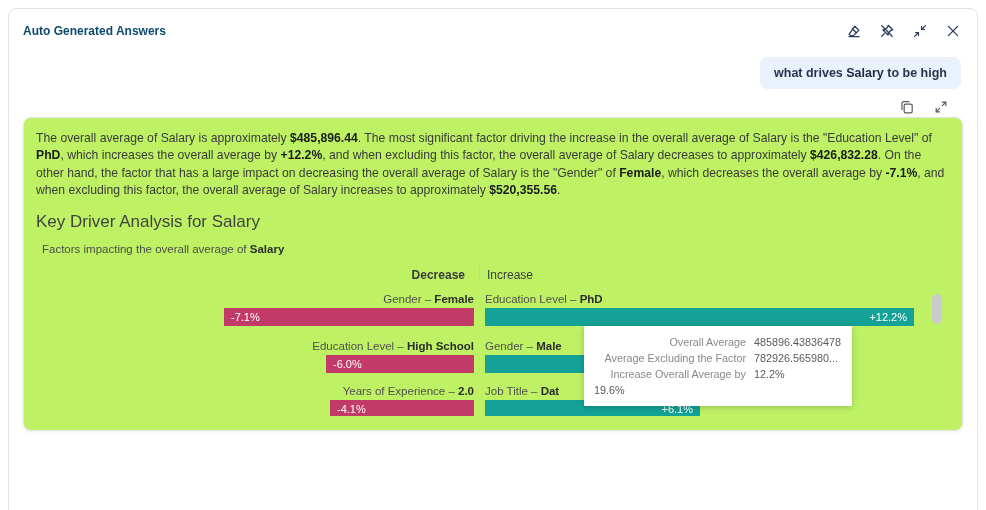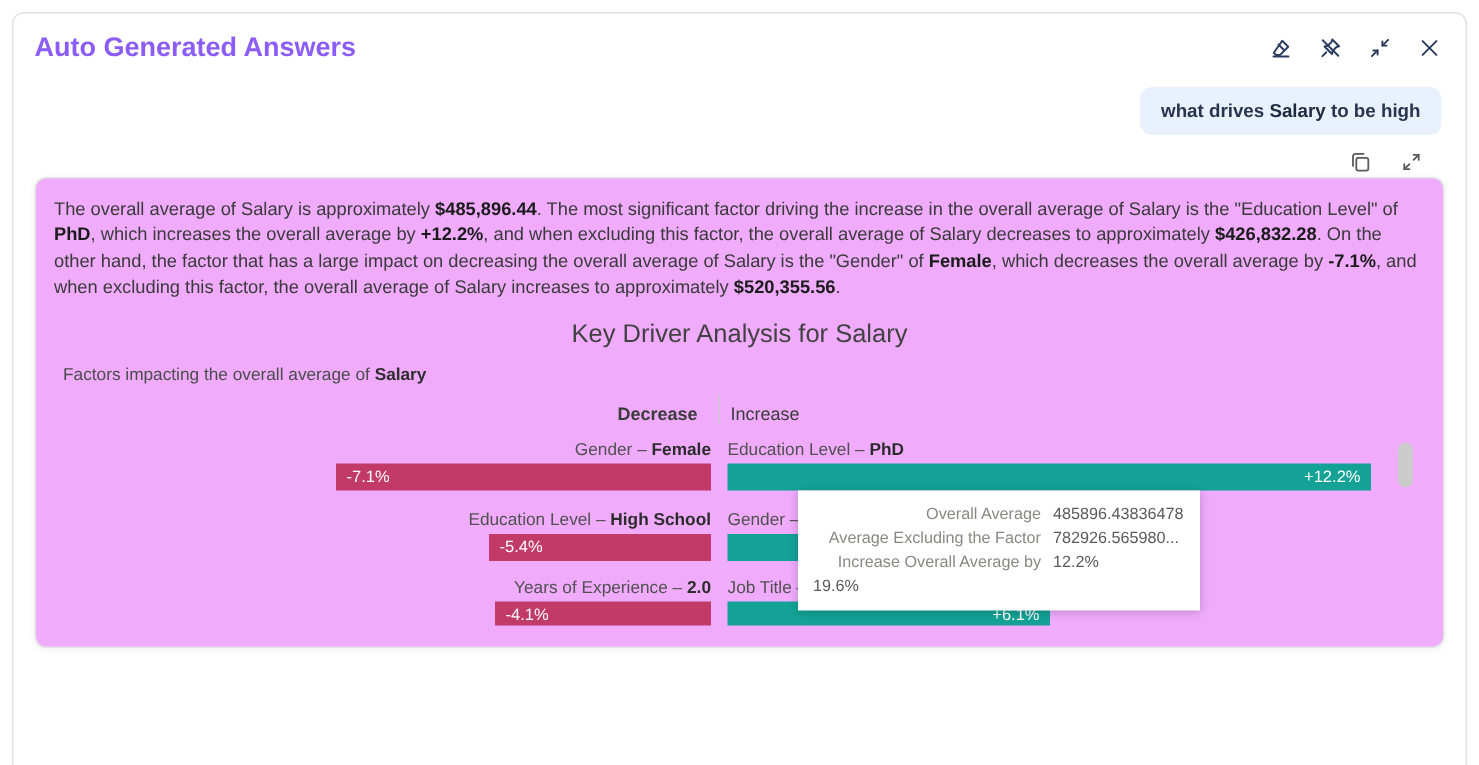--- a/index.html
+++ b/index.html
@@ -1,56 +1,56 @@
 <!DOCTYPE html>
 <html><head>
 <meta charset="utf-8">
 <style>
   * { box-sizing: border-box; margin: 0; padding: 0; }
   html,body { width: 986px; height: 510px; background:#fff; overflow:hidden;
     font-family:"Liberation Sans", sans-serif; color:#333; }
   .panel { position:absolute; left:8px; top:8px; right:8px; bottom:-12px;
     border:1px solid #e2e2e2; border-radius:8px; background:#fff; }
   .hdr { display:flex; align-items:center; padding:12px 14px 6px 14px; }
-  .hdr-title { font-size:18px; font-weight:700; color:#8b5cf6;text-align:center; }
+  .hdr-title { font-size:12px; font-weight:700; color:#0c4a6e;text-align:center; }
   .hdr-icons { margin-left:auto; display:flex; gap:13px; }
   .icon-btn { width:20px; height:20px; display:flex; align-items:center; justify-content:center;
     background:none; border:none; cursor:pointer; padding:0; }
   .icon-btn svg { stroke:#2b3c5e; fill:none; stroke-width:1.3; stroke-linecap:round; stroke-linejoin:round; }
   .q-row { display:flex; justify-content:flex-end; padding:10px 16px 4px; }
   .bubble { background:#e9f1fc; border-radius:8px; padding:9px 14px; font-size:12.5px; color:#27354f;font-weight:bold; }
   .bubble b { color:#1d2a40; }
   .ans-tools { display:flex; justify-content:flex-end; gap:14px; padding:4px 26px 0; height:22px; }
   .ans-tools .icon-btn svg { stroke:#5a5a5a; stroke-width:1.2; }
-  .card { margin:2px 14px 0; border:1px solid #e4e4e4; border-radius:8px; background:#f0abfc;
+  .card { margin:2px 14px 0; border:1px solid #e4e4e4; border-radius:8px; background:#bef264;
     box-shadow:0 1px 4px rgba(0,0,0,.06); padding:12px 12px 14px; }
   .para { font-size:12.2px; line-height:1.42; color:#3a3a3a; }
   .para b { color:#1b1b1b; }
-  .chart-title { text-align:center; font-size:17px; font-weight:400; color:#424242; margin-top:13px; }
+  .chart-title { font-size:17px; font-weight:400; color:#424242; margin-top:13px; }
   .chart-sub { font-size:11.5px; color:#4c4c4c; margin:11px 0 0 6px; }
   .chart-sub b { color:#2e2e2e; }
   .viewport { position:relative; margin-top:7px; height:154px; overflow:hidden; }
   .cols { display:flex; align-items:flex-end; height:20px; }
   .cols .left { width:438px; text-align:right; padding-right:9px; font-size:12px; font-weight:700; color:#3b3b3b; }
   .cols .mid { width:11px; display:flex; justify-content:center; align-self:stretch; }
   .cols .mid span { width:1px; background:#c9c9c9; }
   .cols .right { flex:1; padding-left:2px; font-size:12px; font-weight:400; color:#3b3b3b; }
   .krow { display:flex; }
   .krow .cell { display:flex; flex-direction:column; }
   .krow .cell.l { width:438px; align-items:flex-end; }
   .krow .cell.r { flex:1; margin-left:11px; align-items:flex-start; }
   .f-label { height:14px; line-height:14px; font-size:11.5px; color:#505050; margin-bottom:2px; white-space:nowrap; }
   .f-label b { color:#2c2c2c; }
   .bar { height:18px; line-height:18px; font-size:11px; color:#fff; white-space:nowrap; }
   .bar.dec { text-align:left; padding-left:7px; }
   .bar.inc { text-align:right; padding-right:7px; }
   .r1 { margin-top:10px; } .r2 { margin-top:13px; } .r3 { margin-top:11px;align-items:flex-end; }
   .scroll-thumb { position:absolute; right:8px; top:32px; width:10px; height:30px;
     border-radius:5px; background:#cbcbcb; }
-  .tooltip { position:absolute; left:496px; top:64px; width:268px; background:#fff; z-index:5;
+  .tooltip { position:absolute; left:548px; top:64px; width:268px; background:#fff; z-index:5;
     box-shadow:0 1px 6px rgba(0,0,0,.22); padding:8px 10px; }
   .tt-row { display:flex; line-height:16px; font-size:10.8px; }
   .tt-label { width:152px; text-align:right; color:#8a8886; margin-right:8px; flex:none; }
   .tt-value { color:#5a5a5a; white-space:nowrap; }
 </style>
 </head>
 <body>
 
 <div class="panel">
 
@@ -133,21 +133,21 @@
               <div class="bar dec" style="width: 250px; background: rgb(193, 58, 104);">-7.1%</div>
             </div>
             <div class="cell r">
               <div class="f-label"><span>Education Level – </span><b>PhD</b></div>
               <div class="bar inc" style="width: 429px; background: rgb(20, 162, 150);">+12.2%</div>
             </div>
           </div>
           <div class="krow r2">
             <div class="cell l">
               <div class="f-label"><span>Education Level – </span><b>High School</b></div>
-              <div class="bar dec" style="width: 148px; background: rgb(193, 58, 104);">-5.4%</div>
+              <div class="bar dec" style="width: 148px; background: rgb(193, 58, 104);">-6.0%</div>
             </div>
             <div class="cell r">
               <div class="f-label"><span>Gender – </span><b>Male</b></div>
               <div class="bar inc" style="width: 257px; background: rgb(20, 162, 150);"></div>
             </div>
           </div>
           <div class="krow r3">
             <div class="cell l">
               <div class="f-label"><span>Years of Experience – </span><b>2.0</b></div>
               <div class="bar dec" style="width: 144px; background: rgb(193, 58, 104);">-4.1%</div>

